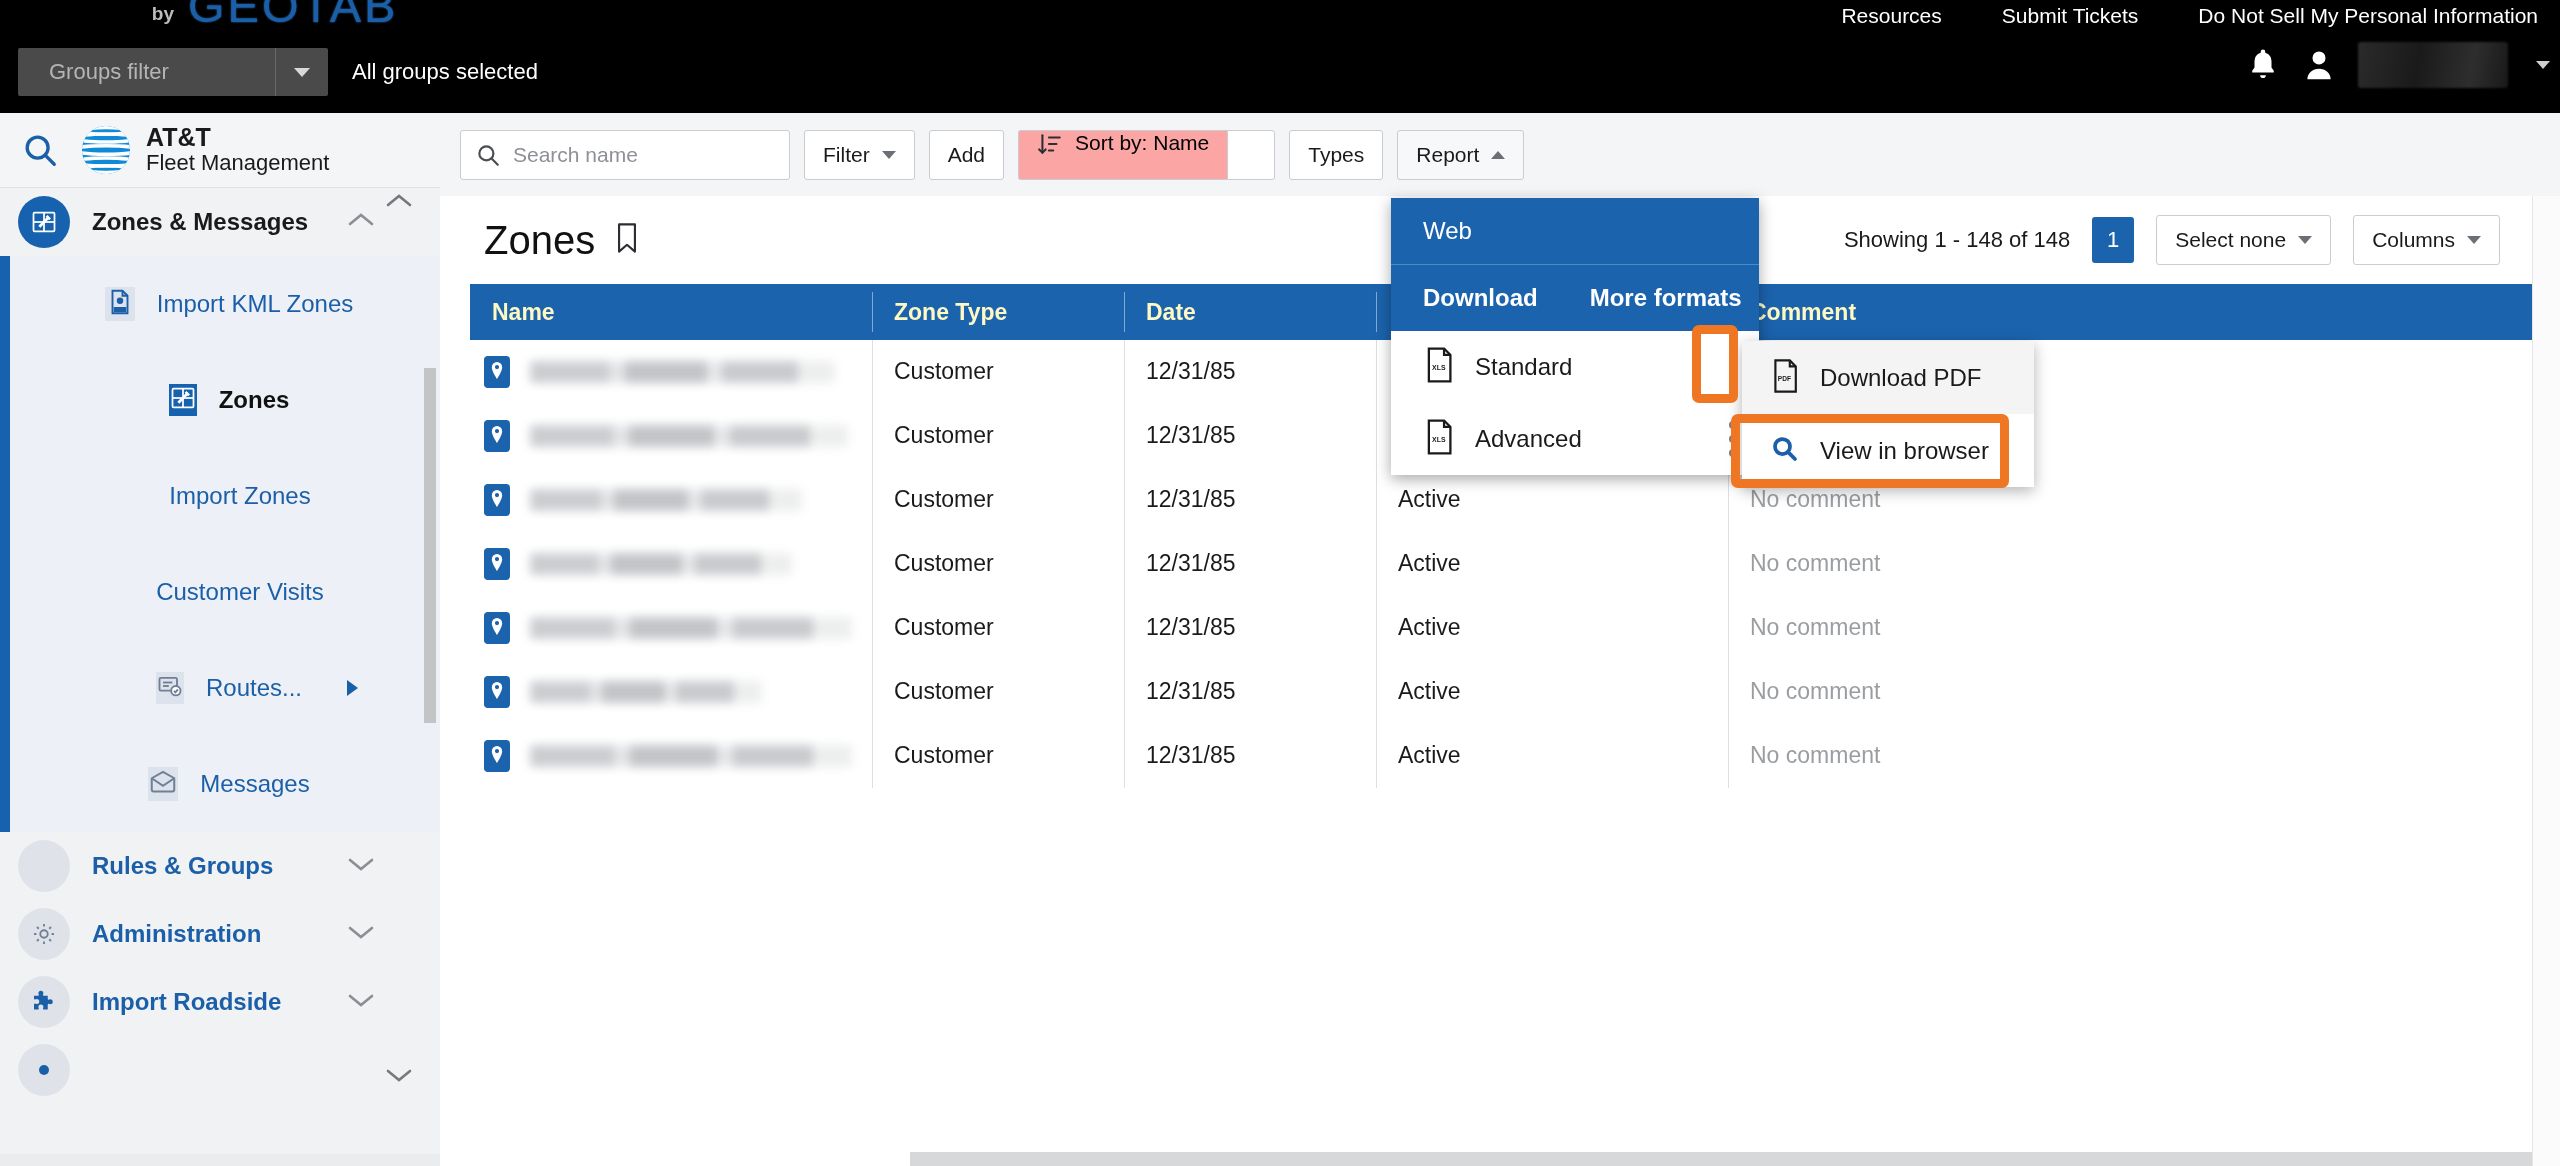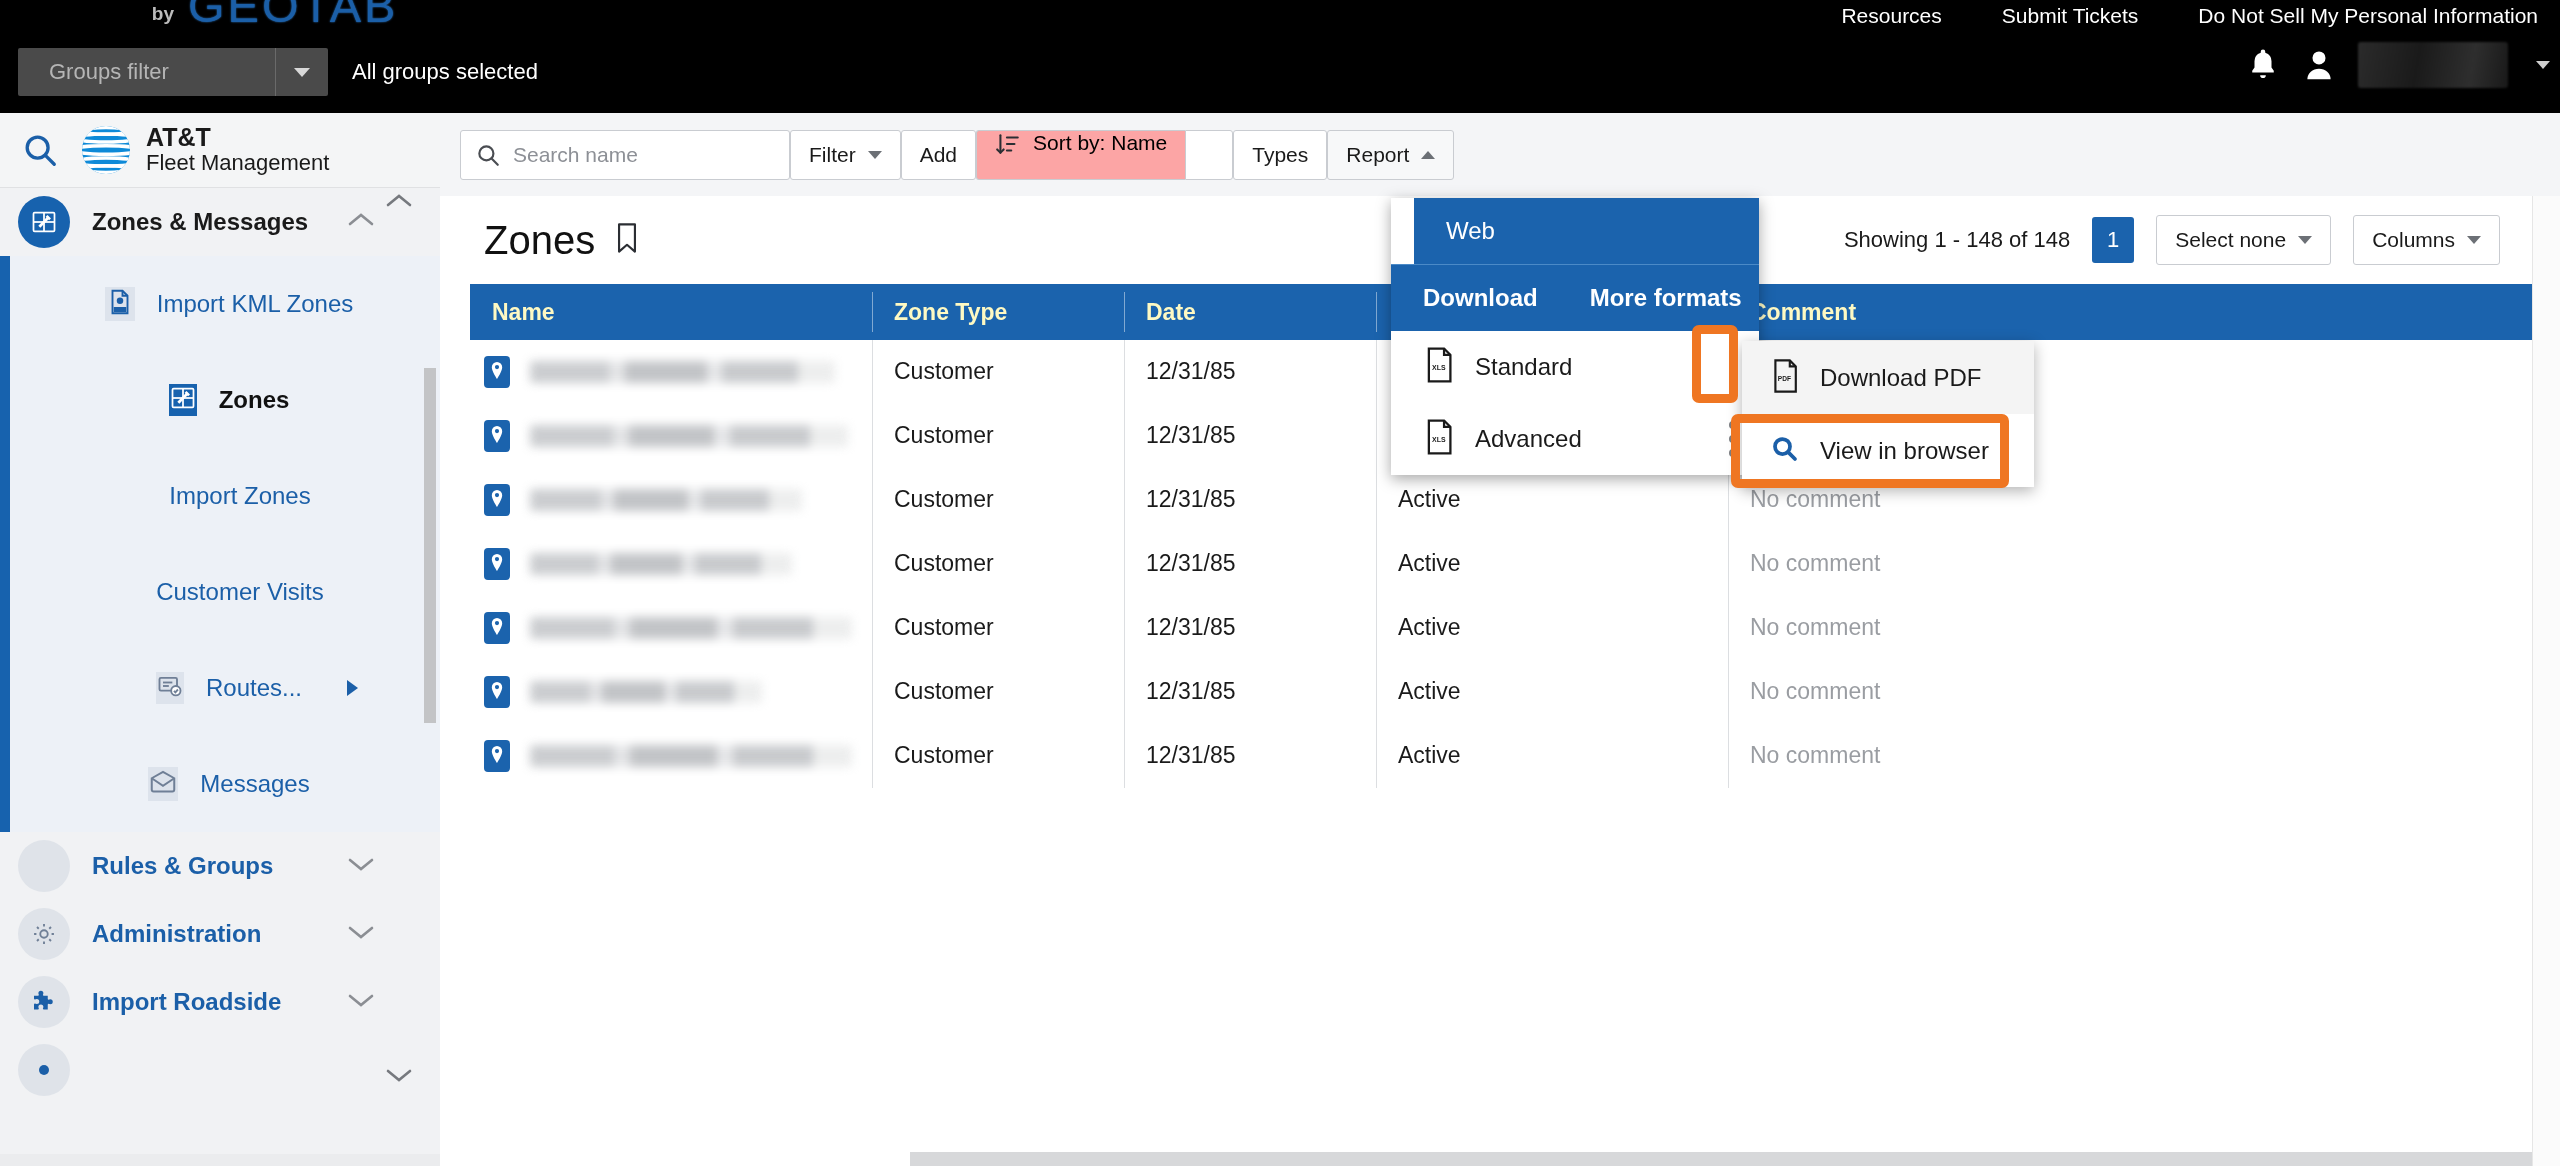--- a/index.html
+++ b/index.html
@@ -130,21 +130,21 @@
     border-bottom: 8px solid transparent; border-left: 11px solid #1b5fa8;
   }
 
   
   .main {
     position: absolute; left: 440px; top: 113px; width: 2120px; height: 1053px;
     background: #ffffff;
   }
   .toolbar {
     height: 83px; background: #f4f5f7; display: flex; align-items: center;
-    padding-left: 20px; position: relative; z-index: 5;
+    padding-left: 20px; gap: 14px; position: relative; z-index: 5;
   }
   .search-box {
     width: 330px; height: 50px; background: #fff; border: 1px solid #c9ccd1;
     border-radius: 3px; display: flex; align-items: center; padding-left: 14px;
   }
   .search-box .ph { color: #8d9096; font-size: 21px; margin-left: 12px; }
   .tb-btn {
     height: 50px; background: #fff; border: 1px solid #c9ccd1; border-radius: 3px;
     display: flex; align-items: center; padding: 0 18px; gap: 12px;
     font-size: 21px; color: #1a1a1a; cursor: pointer; white-space: nowrap;
@@ -225,21 +225,21 @@
   }
   .comment-cell { color: #9a9da2; }
 
   
   .report-menu {
     position: absolute; left: 1391px; top: 198px; width: 368px;
     background: #fff; box-shadow: 0 4px 14px rgba(0,0,0,.35); z-index: 40;
   }
   .rm-web {
     height: 66px; background: #1b63ad; color: #fff; font-size: 24px;
-    display: flex; align-items: center; padding-left: 32px; cursor: pointer; margin-left: 23px;
+    display: flex; align-items: center; padding-left: 32px; cursor: pointer;
   }
   .rm-split { height: 1px; background: #4b8ac7; }
   .rm-headrow {
     height: 66px; background: #1b63ad; color: #fff; display: flex; align-items: center;
     padding-left: 32px; font-size: 24px; font-weight: 700; gap: 52px;
   }
   .rm-item {
     height: 72px; display: flex; align-items: center; padding-left: 32px;
     background: #fff; cursor: pointer; position: relative;
   }

